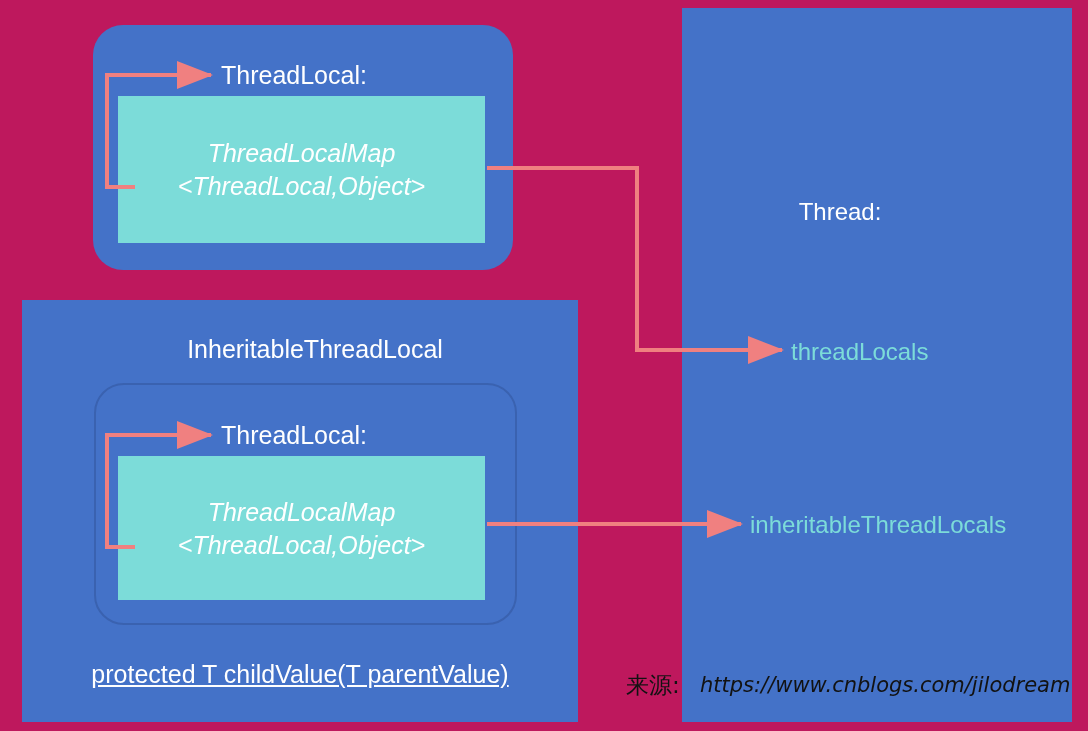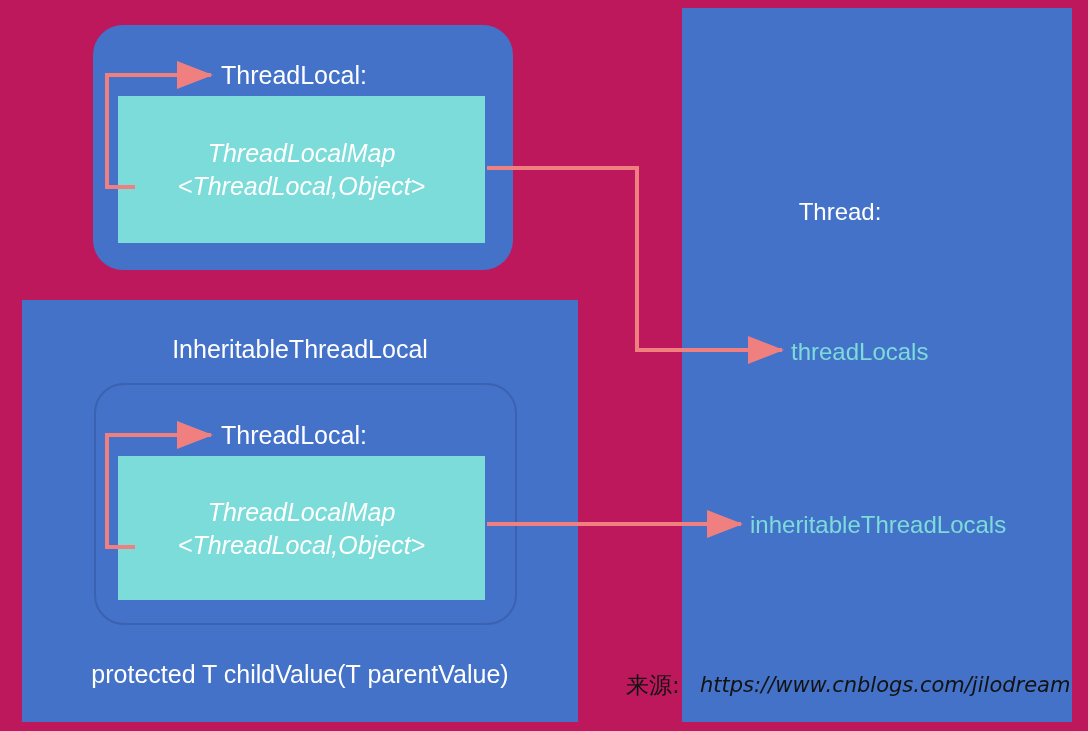--- a/index.html
+++ b/index.html
@@ -60,20 +60,21 @@
     color: #ffffff;
     text-align: center;
     line-height: 1.32;
     font-style: italic;
   }
   .t-inheritable {
     font-size: 25px;
   }
   .t-childvalue {
     font-size: 25px;
+    text-decoration: underline;
   }
   .t-thread {
     font-size: 24px;
   }
   .t-field {
     font-size: 24px;
     color: #7CDCD9;
   }
   .t-source-cn {
     position: absolute;
@@ -112,21 +113,21 @@
   <div class="label t-threadlocal" style="left:221px; top:60px;">ThreadLocal:</div>
   <div class="label t-map" style="left:118px; top:137px; width:367px;">ThreadLocalMap</div>
   <div class="label t-map" style="left:118px; top:170px; width:367px;">&lt;ThreadLocal,Object&gt;</div>
 
   <div class="panel" style="left:22px; top:300px; width:556px; height:422px;">
   </div>
   <div class="inner-outline" style="left:94px; top:383px; width:423px; height:242px;">
   </div>
   <div class="teal" style="left:118px; top:456px; width:367px; height:144px;">
   </div>
-  <div class="label t-inheritable label-center" style="left:22px; top:334px; width:556px;">InheritableThreadLocal</div>
+  <div class="label t-inheritable label-center" style="left:22px; top:334px; width:556px;padding-left:15px;">InheritableThreadLocal</div>
   <div class="label t-threadlocal" style="left:221px; top:420px;">ThreadLocal:</div>
   <div class="label t-map" style="left:118px; top:496px; width:367px;">ThreadLocalMap</div>
   <div class="label t-map" style="left:118px; top:529px; width:367px;">&lt;ThreadLocal,Object&gt;</div>
   <div class="label t-childvalue label-center" style="left:22px; top:659px; width:556px;">protected T childValue(T parentValue)</div>
 
   <div class="panel" style="left:682px; top:8px; width:390px; height:714px;">
   </div>
   <div class="label t-thread label-center" style="left:682px; top:197px; width:316px;">Thread:</div>
   <div class="label t-field" style="left:791px; top:337px;">threadLocals</div>
   <div class="label t-field" style="left:750px; top:510px;">inheritableThreadLocals</div>

